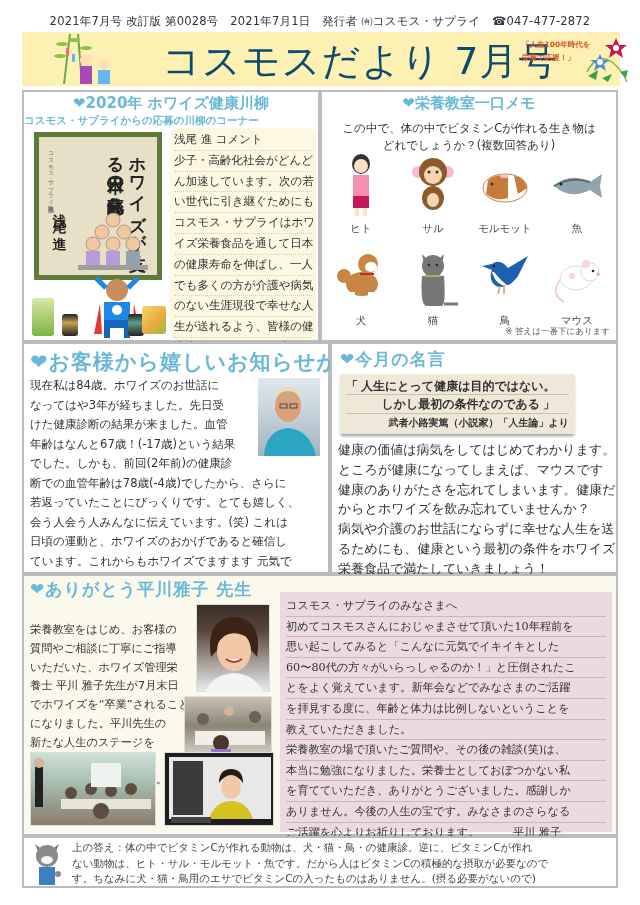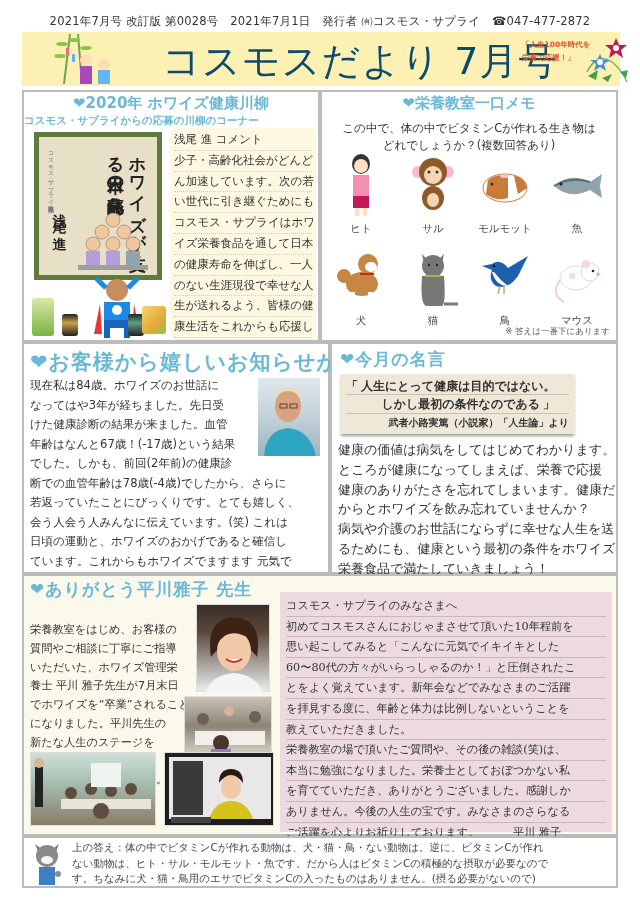--- a/index.html
+++ b/index.html
@@ -154,20 +154,21 @@
   <div class="product" style="left:104px;top:222px;width:16px;height:22px;background:linear-gradient(#222,#5f9f8a 40%,#222);"></div>
   <div class="product" style="left:118px;top:214px;width:24px;height:28px;background:linear-gradient(135deg,#f5d76e,#e7a93b 60%,#8bc34a);"></div>
   <div class="comment">
     <div class="line">浅尾 進 コメント</div>
     <div class="line">少子・高齢化社会がどんど</div>
     <div class="line">ん加速しています。次の若</div>
     <div class="line">い世代に引き継ぐためにも</div>
     <div class="line">コスモス・サプライはホワ</div>
     <div class="line">イズ栄養食品を通して日本</div>
     <div class="line">の健康寿命を伸ばし、一人</div>
+    <div class="line">でも多くの方が介護や病気</div>
     <div class="line">のない生涯現役で幸せな人</div>
     <div class="line">生が送れるよう、皆様の健</div>
     <div class="line">康生活をこれからも応援し</div>
     <div class="line" style="border-bottom:none;">てまいります。</div>
   </div>
 </div>
 
 <div class="panel" id="memo">
   <div class="heading">❤栄養教室一口メモ</div>
   <div class="q">
@@ -299,21 +300,21 @@
   <div class="heading">❤今月の名言</div>
   <div class="quote-card">
     <div class="rule" style="top:20px;"></div>
     <div class="rule" style="top:39px;"></div>
     <div class="q1">「 人生にとって健康は目的ではない。</div>
     <div class="q2">しかし最初の条件なのである 」</div>
     <div class="q3">武者小路実篤（小説家）「人生論」より</div>
   </div>
   <div class="body">
     <div>健康の価値は病気をしてはじめてわかります。</div>
-    <div>ところが健康になってしまえば、栄養で応援</div>
+    <div>ところが健康になってしまえば、マウスです</div>
     <div>健康のありがたさを忘れてしまいます。健康だ</div>
     <div>からとホワイズを飲み忘れていませんか？</div>
     <div>病気や介護のお世話にならずに幸せな人生を送</div>
     <div>るためにも、健康という最初の条件をホワイズ</div>
     <div>栄養食品で満たしていきましょう！</div>
   </div>
 </div>
 
 <div class="panel" id="thanks">
   <div class="heading">❤ありがとう平川雅子 先生</div>
@@ -390,17 +391,17 @@
 
 <div class="panel" id="answer">
   <svg class="cat-icon" viewBox="0 0 34 46">
     <path d="M5 4 L9 14 L13 10z M29 4 L25 14 L21 10z" fill="#7a7a7a"></path>
     <circle cx="17" cy="16" r="11" fill="#8a8a8a"></circle>
     <ellipse cx="17" cy="20" rx="6" ry="4" fill="#f5f5f5"></ellipse>
     <rect x="9" y="27" width="16" height="18" fill="#3d7fc1"></rect>
     <circle cx="28" cy="34" r="3" fill="#8a8a8a"></circle>
   </svg>
   <div class="text">
-    <div>上の答え：体の中でビタミンCが作れる動物は、犬・猫・鳥・ない動物は。逆に、ビタミンCが作れ</div>
+    <div>上の答え：体の中でビタミンCが作れる動物は、犬・猫・鳥・の健康診。逆に、ビタミンCが作れ</div>
     <div>ない動物は、ヒト・サル・モルモット・魚です。だから人はビタミンCの積極的な摂取が必要なので</div>
     <div>す。ちなみに犬・猫・鳥用のエサでビタミンCの入ったものはありません。(摂る必要がないので)</div>
   </div>
 </div>
 
 </body></html>

